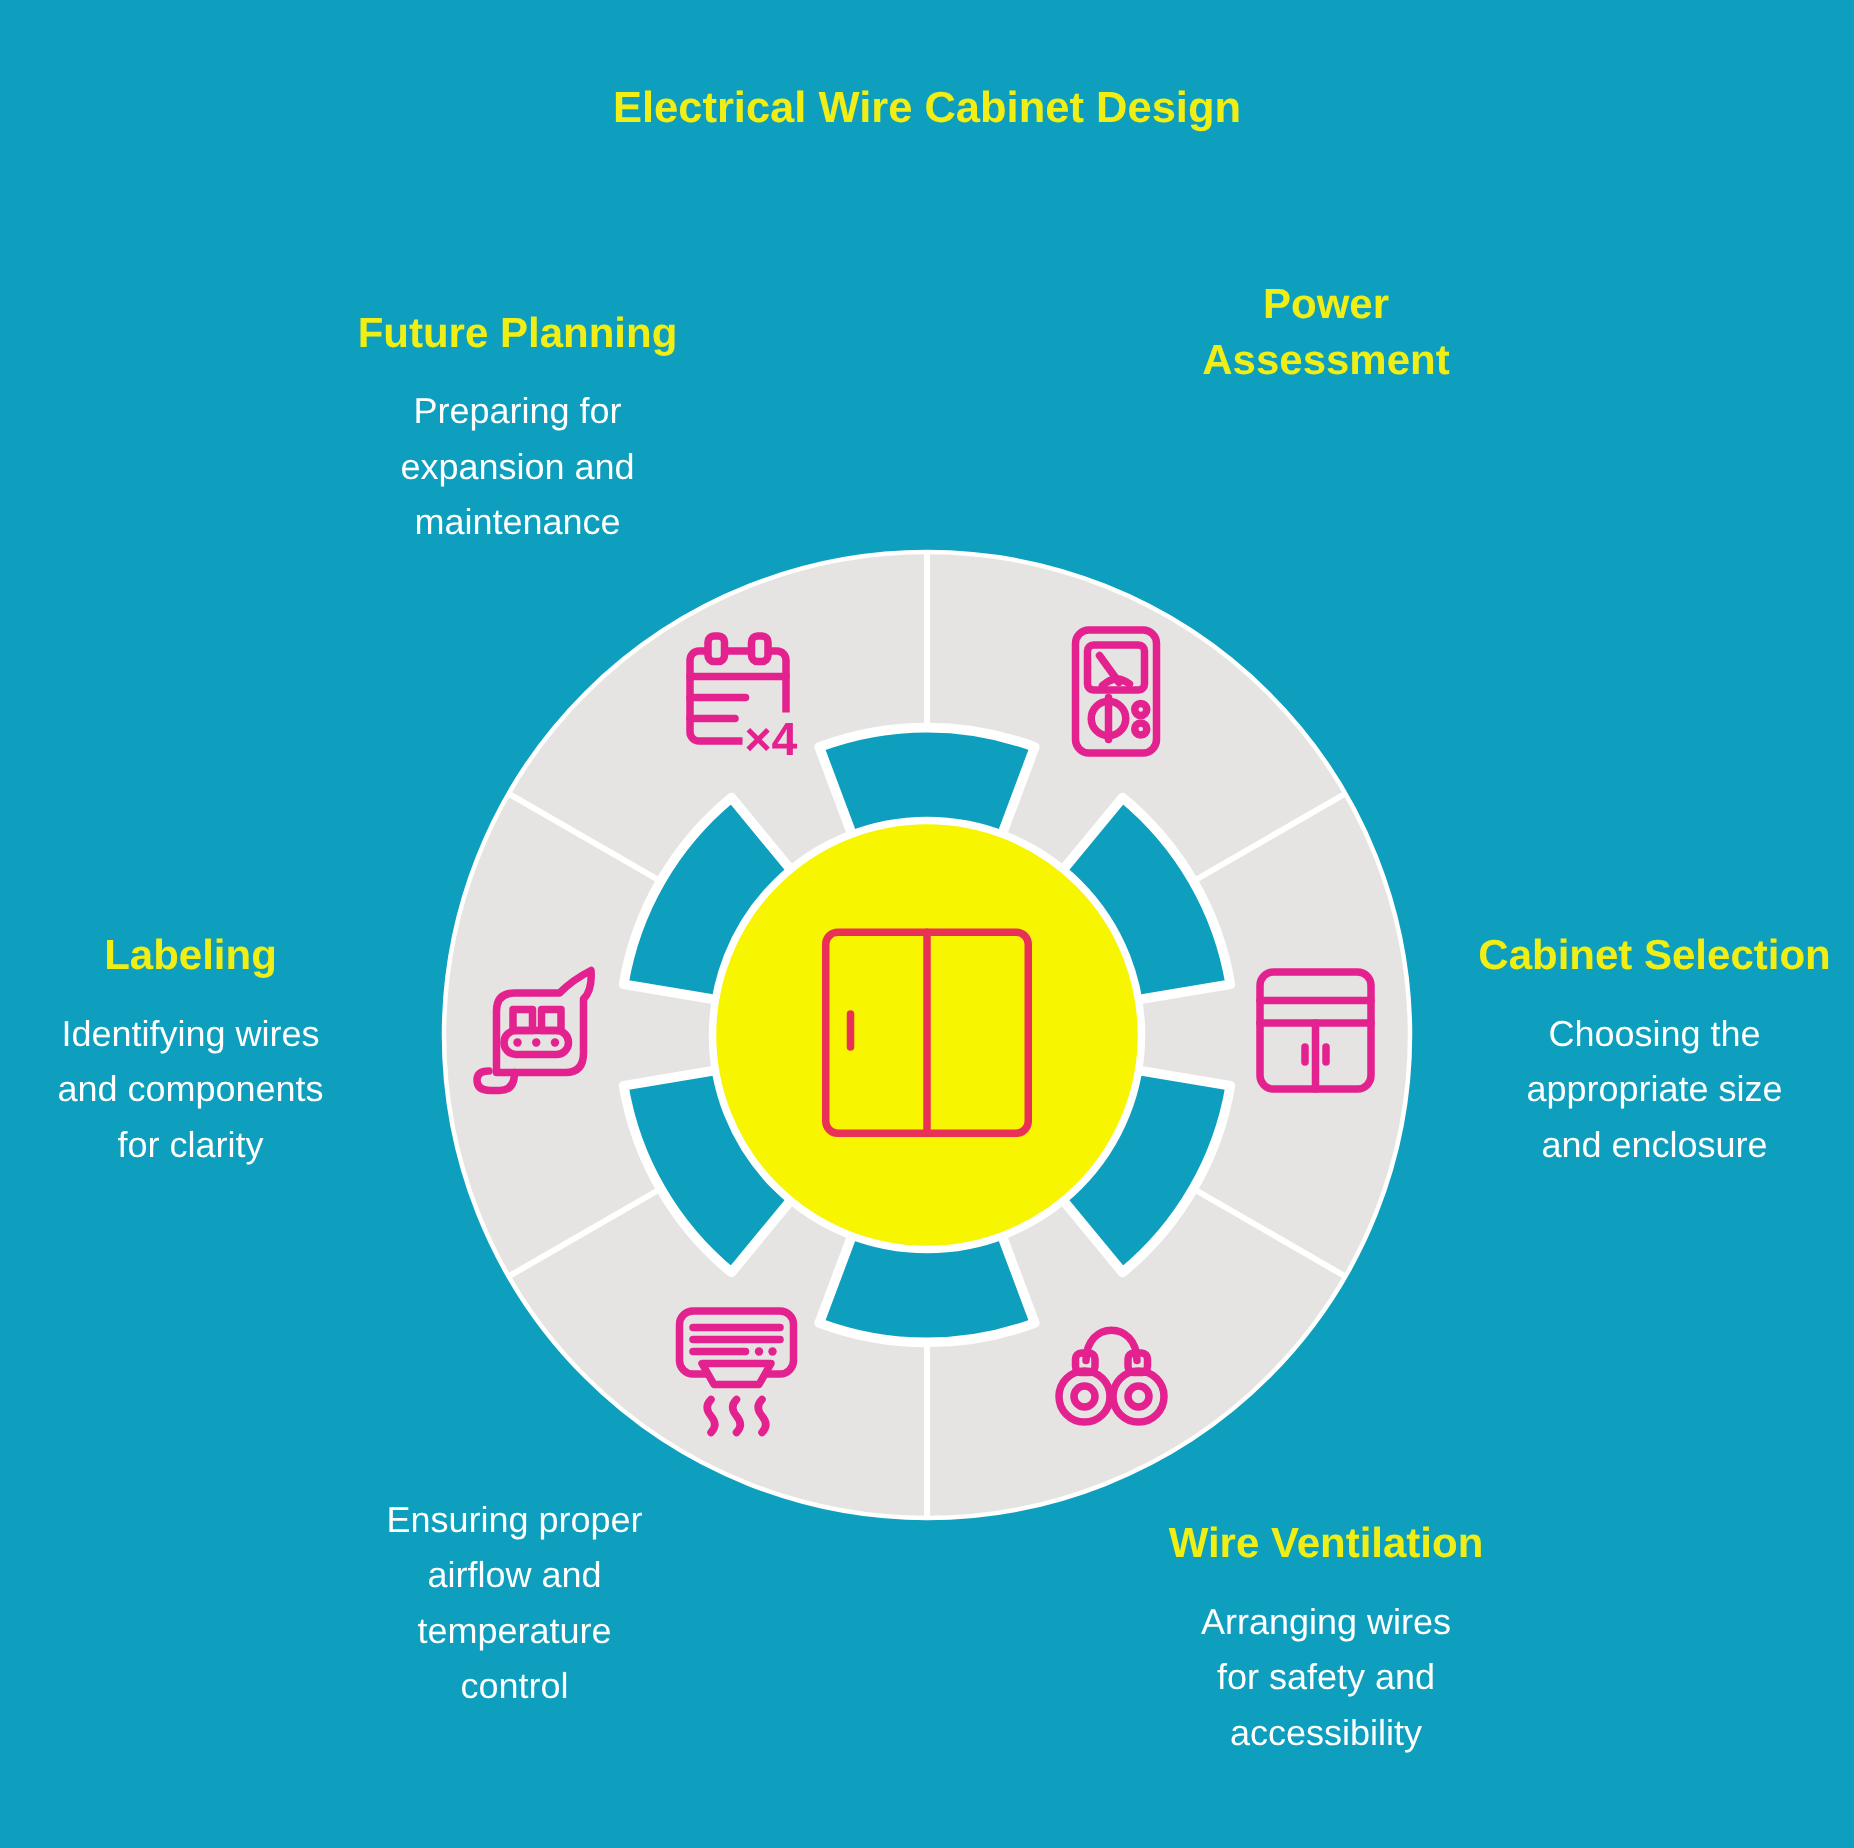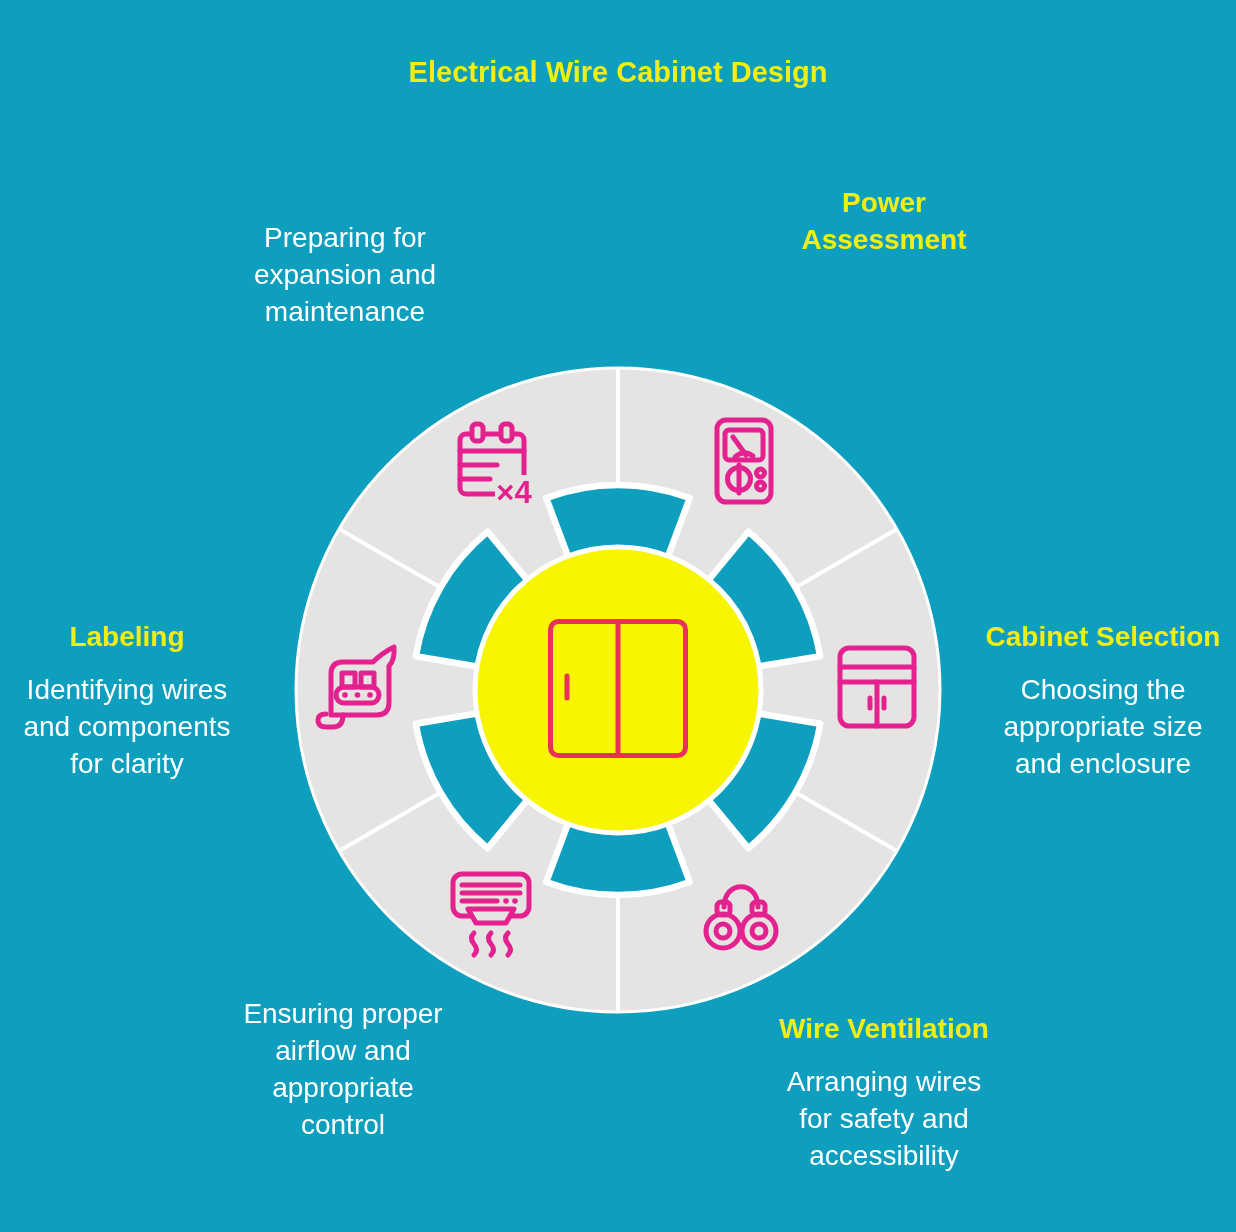--- a/index.html
+++ b/index.html
@@ -16,21 +16,21 @@
     position:absolute;left:0;top:52px;width:1236px;text-align:center;
     font-size:29px;line-height:40px;font-weight:800;color:var(--yellow-text);
   }
   .wheel{position:absolute;left:0;top:0;}
   .seg-block{position:absolute;text-align:center;}
   .seg-heading{
     font-size:28px;line-height:37px;font-weight:bold;color:var(--yellow-text);
     white-space:pre-line;
   }
   .seg-body{
-    font-size:28px;line-height:37px;font-weight:normal;color:var(--white);
+    font-size:24px;line-height:37px;font-weight:normal;color:var(--white);
     white-space:pre-line;margin-top:16px;
   }
   .seg-body.tight{margin-top:0;}
   .blk-future{left:185px;top:203px;width:320px;}
   .blk-power{left:724px;top:184px;width:320px;}
   .blk-cabinet{left:953px;top:618px;width:300px;}
   .blk-labeling{left:-23px;top:618px;width:300px;}
   .blk-vent{left:183px;top:995px;width:320px;}
   .blk-wire{left:724px;top:1010px;width:320px;}
 </style>
@@ -132,20 +132,21 @@
       <circle cx="40" cy="58" r="2.8" fill="#e3218f" stroke="none"></circle>
       <circle cx="52.5" cy="58" r="2.8" fill="#e3218f" stroke="none"></circle>
       <circle cx="65" cy="58" r="2.8" fill="#e3218f" stroke="none"></circle>
       <rect x="37" y="36" width="13" height="14"></rect>
       <rect x="56" y="36" width="13" height="14"></rect>
     </g>
   </g>
 </svg>
 
 <div class="seg-block blk-future">
+  <div class="seg-heading">Future Planning</div>
   <div class="seg-body">Preparing for
 expansion and
 maintenance</div>
 </div>
 
 <div class="seg-block blk-power">
   <div class="seg-heading">Power
 Assessment</div>
 </div>
 
@@ -159,21 +160,21 @@
 <div class="seg-block blk-wire">
   <div class="seg-heading">Wire Ventilation</div>
   <div class="seg-body">Arranging wires
 for safety and
 accessibility</div>
 </div>
 
 <div class="seg-block blk-vent">
   <div class="seg-body tight">Ensuring proper
 airflow and
-appropriate
+temperature
 control</div>
 </div>
 
 <div class="seg-block blk-labeling">
   <div class="seg-heading">Labeling</div>
   <div class="seg-body">Identifying wires
 and components
 for clarity</div>
 </div>
 

